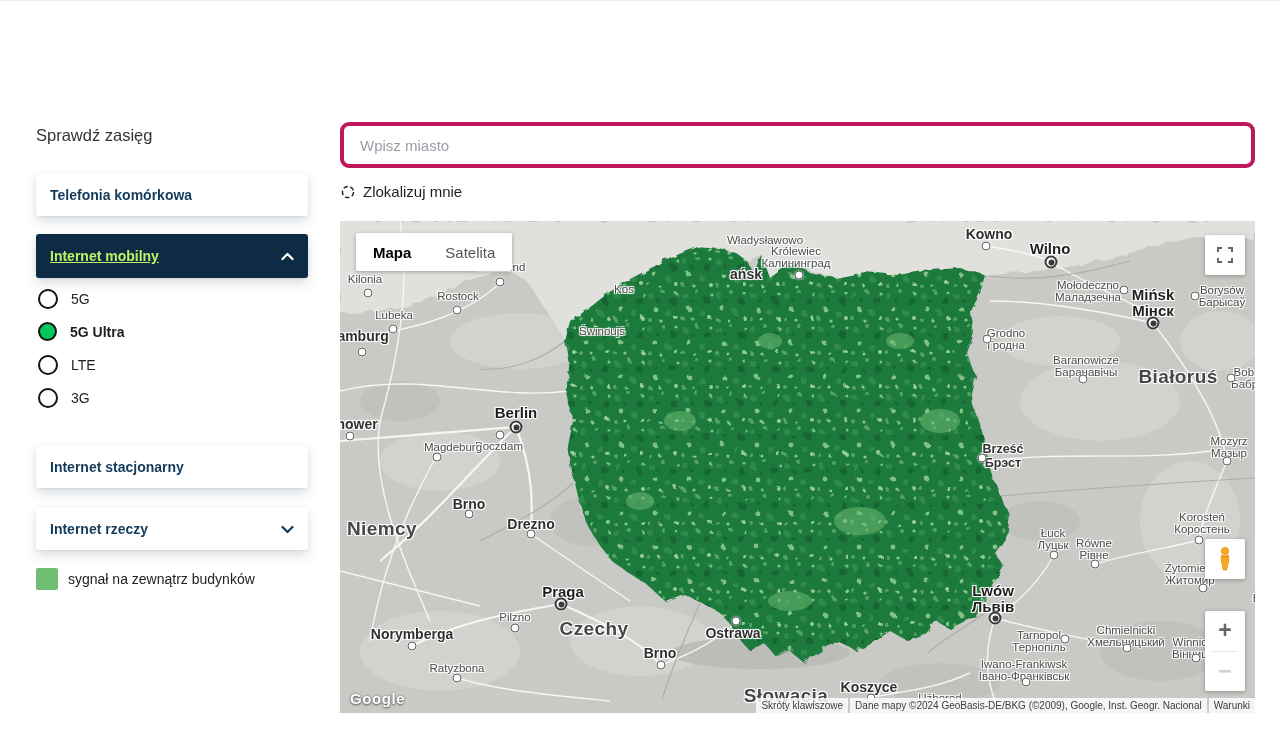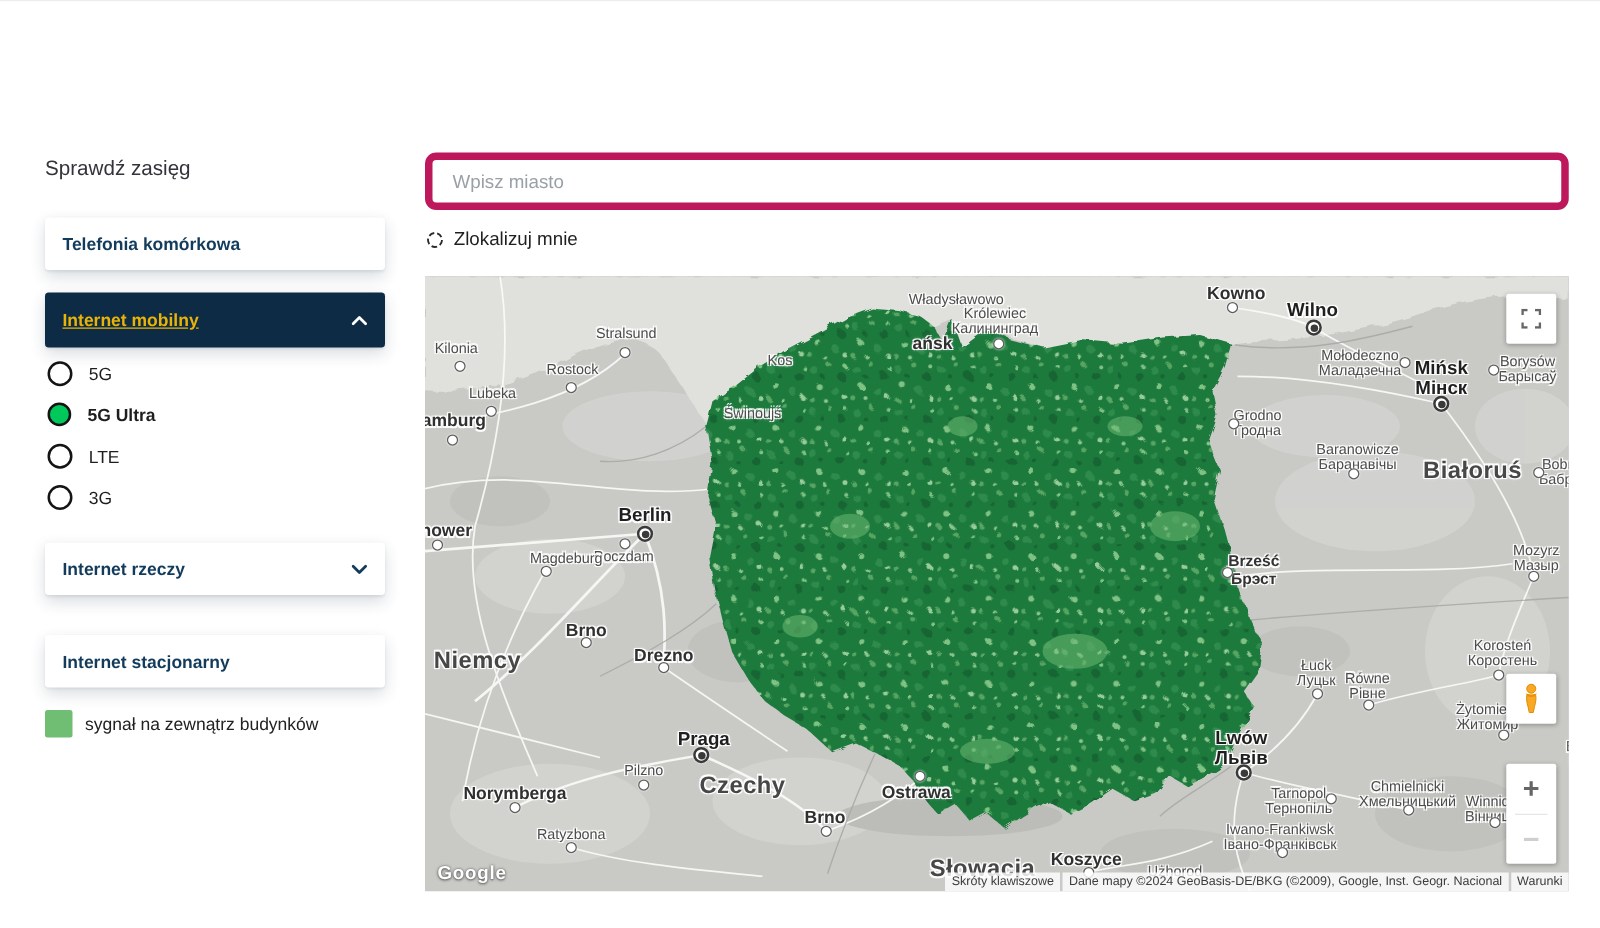--- a/index.html
+++ b/index.html
@@ -8,36 +8,36 @@
   
   .page-title{position:absolute;left:36px;top:36px;font-size:30px;font-weight:800;color:#16161e;letter-spacing:.2px;}
   .subtitle{position:absolute;left:36px;top:125px;font-size:16.5px;font-weight:500;color:#33333b;}
   
   .sidebar{position:absolute;left:36px;top:173px;width:272px;}
   .card{width:272px;height:42px;background:#fff;border-radius:3px;display:flex;align-items:center;
         justify-content:space-between;padding:0 14px;box-sizing:border-box;cursor:pointer;
         box-shadow:0 5px 12px rgba(20,45,70,.16),0 1px 2px rgba(20,45,70,.08);}
   .card-label{color:#123b5c;font-weight:700;font-size:14px;}
   .card.dark{background:#0d2b45;height:44px;margin-top:18px;}
-  .card.dark .card-label{color:#eab308;text-decoration:underline;}
+  .card.dark .card-label{color:#bef264;text-decoration:underline;}
   .card.c3{margin-top:32px;}
   .card.c4{margin-top:20px;}
   .chev{display:flex;align-items:center;}
   .radio-list{margin-top:4px;}
   .radio-row{height:33px;display:flex;align-items:center;gap:13px;padding-left:2px;cursor:pointer;}
   .radio-circle{width:16px;height:16px;border:2px solid #141414;border-radius:50%;background:#fff;flex:none;}
   .radio-row.sel .radio-circle{background:#00c85b;border-width:2.6px;width:15px;height:15px;}
   .radio-label{font-size:14px;color:#1e1e1e;}
   .radio-row.sel .radio-label{font-weight:700;}
   .legend-row{margin-top:18px;display:flex;align-items:center;gap:10px;}
   .legend-swatch{width:22px;height:22px;border-radius:2px;background:#6fbe74;flex:none;}
   .legend-label{font-size:14px;color:#222;}
   
   .search-input{position:absolute;left:340px;top:121px;width:915px;height:46px;box-sizing:border-box;
-        border:6px solid #be185d;border-radius:9px;padding:0 16px;font-size:15px;color:#202124;
+        border:4px solid #be185d;border-radius:9px;padding:0 16px;font-size:15px;color:#202124;
         font-family:"Liberation Sans",sans-serif;outline:none;}
   .search-input::placeholder{color:#9aa0a6;}
   .locate-row{position:absolute;left:340px;top:182px;display:flex;align-items:center;gap:7px;cursor:pointer;text-align:center;}
   .locate-label{font-size:15px;color:#1f1f1f;}
   
   .map{position:absolute;left:340px;top:220px;width:915px;height:492px;background:#c9c9c5;overflow:hidden;cursor:grab;}
   .map svg.base{position:absolute;left:0;top:0;}
   .map-labels{position:absolute;left:0;top:0;width:915px;height:492px;pointer-events:none;}
   .lbl{position:absolute;transform:translateX(-50%);text-align:center;line-height:1.08;white-space:nowrap;
        color:#4c4c4c;font-size:11.5px;
@@ -103,30 +103,30 @@
         </div>
         <div class="radio-row">
           <span class="radio-circle"></span>
           <span class="radio-label">LTE</span>
         </div>
         <div class="radio-row">
           <span class="radio-circle"></span>
           <span class="radio-label">3G</span>
         </div>
       </div>
+    <div class="card c3">
+      <span class="card-label">Internet stacjonarny</span>
+    </div>
     <div class="card c4">
       <span class="card-label">Internet rzeczy</span>
       <span class="chev">
         <svg width="13" height="9" viewBox="0 0 13 9">
             <polyline points="1.5,2 6.5,7 11.5,2" fill="none" stroke="#123b5c" stroke-width="2.2" stroke-linecap="round" stroke-linejoin="round"></polyline>
           </svg>
       </span>
-    </div>
-    <div class="card c3">
-      <span class="card-label">Internet stacjonarny</span>
     </div>
     <div class="legend-row">
       <span class="legend-swatch" style="background: rgb(111, 190, 116);"></span>
       <span class="legend-label">sygnał na zewnątrz budynków</span>
     </div>
   </div>
 
   <input class="search-input" type="text" placeholder="Wpisz miasto" style="">
 
   <div class="locate-row">
@@ -432,20 +432,24 @@
           <span>Iwano-Frankiwsk</span>
           <span class="l2">Івано-Франківськ</span>
         </div>
         <span class="marker circle" style="left: 686px; top: 461px;"></span>
         <div class="lbl town" style="left: 948px; top: 371px;">
           <span>Biała Cerkiew</span>
           <span class="l2">Біла Церква</span>
         </div>
       </div>
 
+    <div class="map-tabs">
+      <div class="map-tab active">Mapa</div>
+      <div class="map-tab">Satelita</div>
+    </div>
 
     <div class="ctl-btn fullscreen-btn">
       <span style="display:flex;">
         <svg width="16" height="16" viewBox="0 0 16 16" fill="none" stroke="#666" stroke-width="2">
           <path d="M1,5 V1 H5"></path>
             <path d="M11,1 H15 V5"></path>
             <path d="M15,11 V15 H11"></path>
             <path d="M5,15 H1 V11"></path>
         </svg>
       </span>

